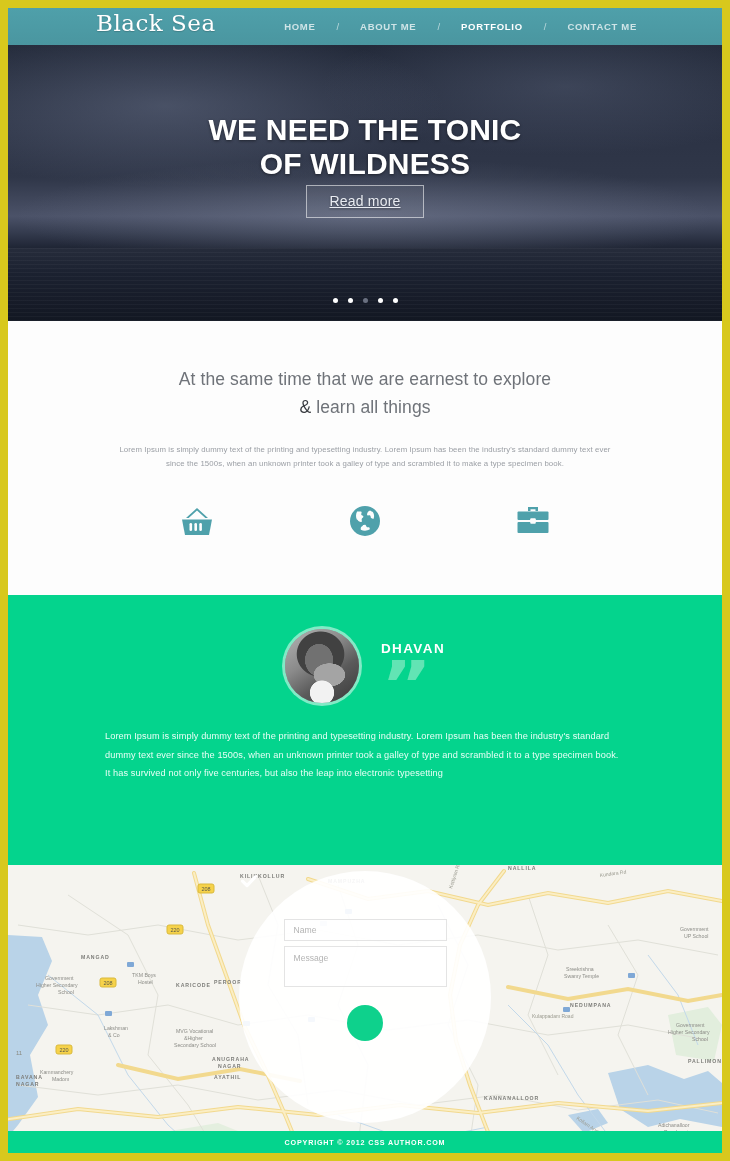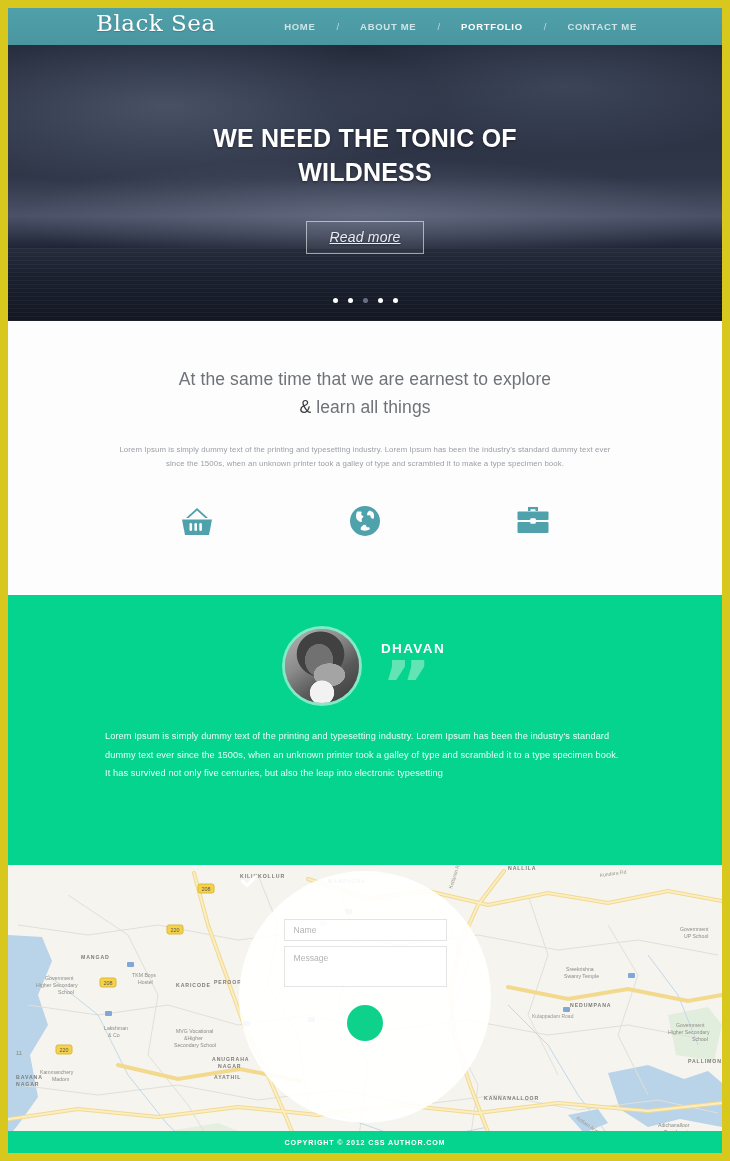--- a/index.html
+++ b/index.html
@@ -58,33 +58,32 @@
     background:linear-gradient(180deg,#262c3b 0%,#1b2130 35%,#171c29 70%,#121722 100%);
   }
   .hero-sea:before{
     content:""; position:absolute; inset:0;
     background:repeating-linear-gradient(180deg, rgba(255,255,255,.035) 0px, rgba(255,255,255,.035) 1px, rgba(0,0,0,0) 1px, rgba(0,0,0,0) 4px);
   }
   .hero-inner{
     position:absolute; left:0; right:0; top:68px; text-align:center;
   }
   .hero-title{
-    color:#ffffff; font-size:25px; font-weight:bold;
+    color:#ffffff; font-size:30px; font-weight:bold;
     letter-spacing:.2px; line-height:34px;
     text-shadow:0 1px 3px rgba(0,0,0,.45);
-    max-width:330px; margin:8px auto;
+    max-width:330px; margin:0 auto;
   }
   .read-more{
-    display:inline-block; margin-top:24px;
+    display:inline-block; margin-top:4px;
     padding:7px 22px 8px;
     border:1px solid rgba(255,255,255,.55);
     color:#e9ecf2; font-size:14px; letter-spacing:.2px;
     background:rgba(255,255,255,.05);
     text-shadow:0 1px 2px rgba(0,0,0,.4);
-    font-style:italic;
   }
   .dots{
     position:absolute; left:0; right:0; bottom:18px;
     text-align:center; font-size:0;
   }
   .dots span{
     display:inline-block; width:5px; height:5px; border-radius:50%;
     background:#ffffff; margin:0 5px; vertical-align:middle;
   }
   .dots span.on{ background:#6a7080; }

